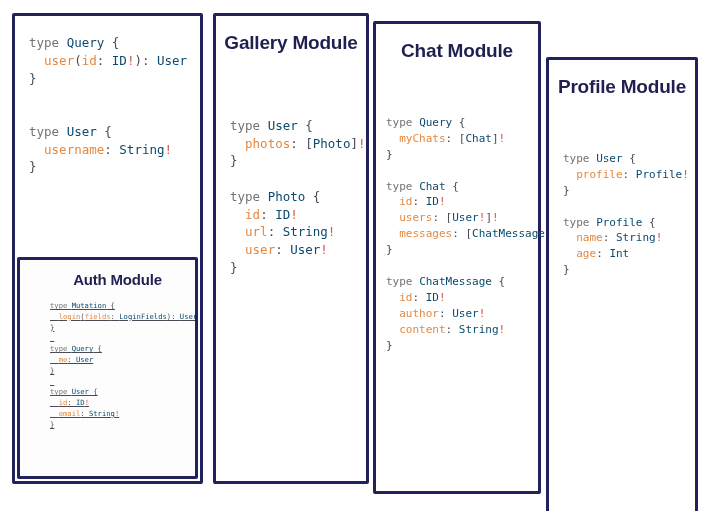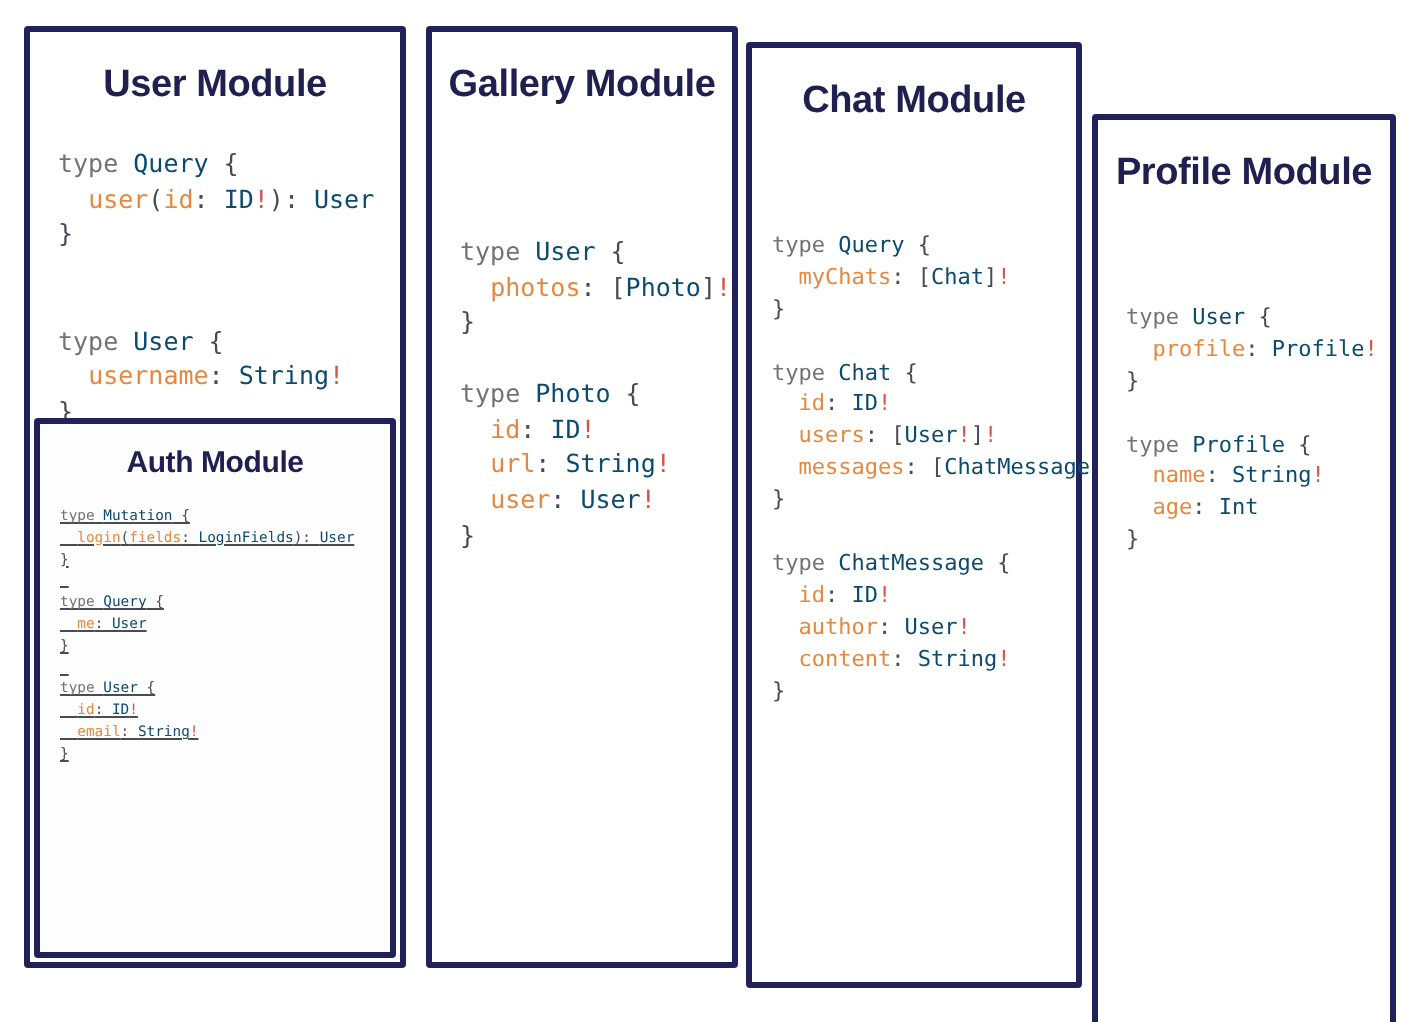--- a/index.html
+++ b/index.html
@@ -49,25 +49,26 @@
     margin-top: 11px;
   }
 
   
   .card-auth {
     position: absolute;
     box-sizing: border-box;
     left: 2px;
     right: 2px;
     bottom: 2px;
-    height: 270px;
+    height: 222px;
     background: #fdfdfd;
     border: 3px solid #21215c;
     border-radius: 2px;
     overflow: hidden;
+    padding-left: 20px;
   }
 
   
   .code {
     font-family: "DejaVu Sans Mono", "Liberation Mono", monospace;
     white-space: pre;
     color: #4a4a55;
     line-height: 1.42;
   }
   .code-user    { font-size: 12.5px; margin: 18px 0 0 14px; }
@@ -83,21 +84,20 @@
   .t-punct { color: #4a4a55; }   
   .t-bang  { color: #d2574b; }   
   .blank   { display: block; }
 </style>
 </head>
 <body>
 
 <div class="board">
 
   <div class="card card-user">
-    <div class="card-title">User Module</div>
     <div class="code code-user"><span class="blank"><span class="t-kw">type </span><span class="t-name">Query</span><span class="t-punct"> {</span></span><span class="blank"><span class="t-punct">  </span><span class="t-field">user</span><span class="t-punct">(</span><span class="t-field">id</span><span class="t-punct">: </span><span class="t-name">ID</span><span class="t-bang">!</span><span class="t-punct">): </span><span class="t-name">User</span></span><span class="blank"><span class="t-punct">}</span></span><span class="blank">&nbsp;</span><span class="blank">&nbsp;</span><span class="blank"><span class="t-kw">type </span><span class="t-name">User</span><span class="t-punct"> {</span></span><span class="blank"><span class="t-punct">  </span><span class="t-field">username</span><span class="t-punct">: </span><span class="t-name">String</span><span class="t-bang">!</span></span><span class="blank"><span class="t-punct">}</span></span></div>
 
     <div class="card-auth">
       <div class="card-title small">Auth Module</div>
       <div class="code code-auth"><span class="blank"><span class="t-kw">type </span><span class="t-name">Mutation</span><span class="t-punct"> {</span></span><span class="blank"><span class="t-punct">  </span><span class="t-field">login</span><span class="t-punct">(</span><span class="t-field">fields</span><span class="t-punct">: </span><span class="t-name">LoginFields</span><span class="t-punct">): </span><span class="t-name">User</span></span><span class="blank"><span class="t-punct">}</span></span><span class="blank">&nbsp;</span><span class="blank"><span class="t-kw">type </span><span class="t-name">Query</span><span class="t-punct"> {</span></span><span class="blank"><span class="t-punct">  </span><span class="t-field">me</span><span class="t-punct">: </span><span class="t-name">User</span></span><span class="blank"><span class="t-punct">}</span></span><span class="blank">&nbsp;</span><span class="blank"><span class="t-kw">type </span><span class="t-name">User</span><span class="t-punct"> {</span></span><span class="blank"><span class="t-punct">  </span><span class="t-field">id</span><span class="t-punct">: </span><span class="t-name">ID</span><span class="t-bang">!</span></span><span class="blank"><span class="t-punct">  </span><span class="t-field">email</span><span class="t-punct">: </span><span class="t-name">String</span><span class="t-bang">!</span></span><span class="blank"><span class="t-punct">}</span></span></div>
     </div>
   </div>
 
   <div class="card card-gallery">
     <div class="card-title">Gallery Module</div>

